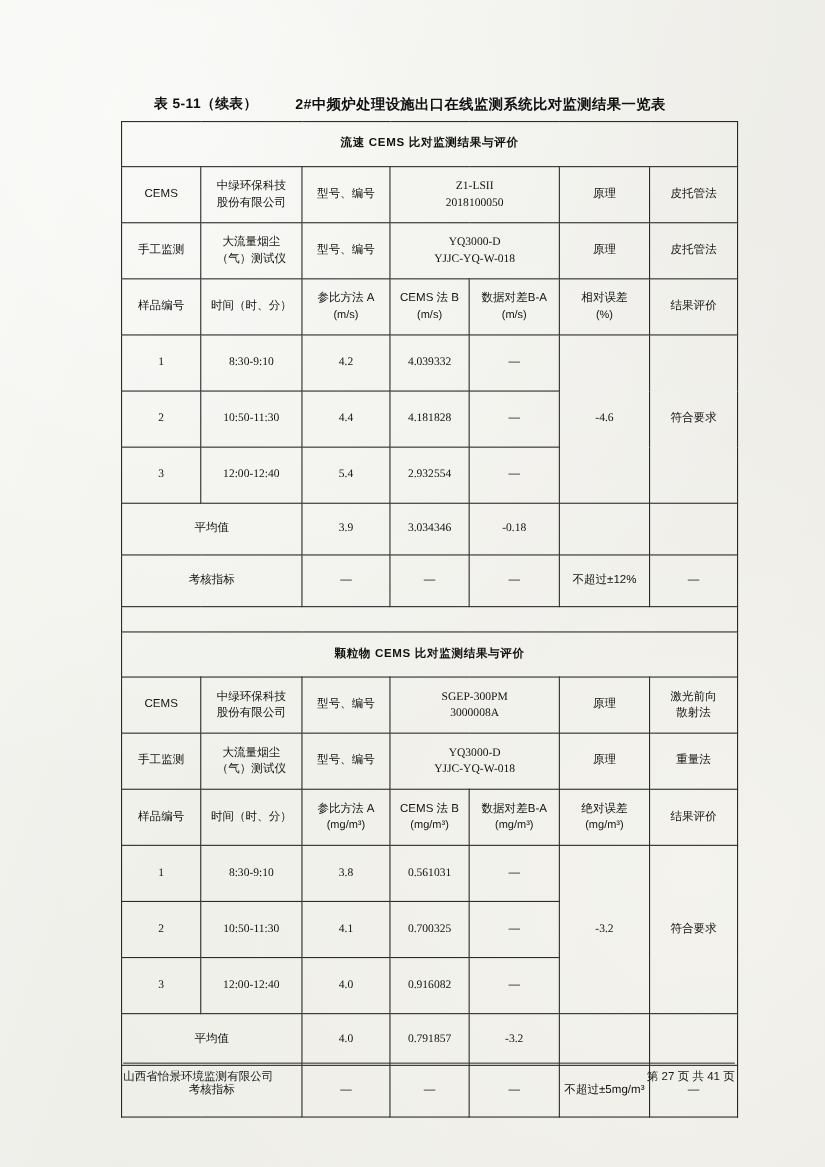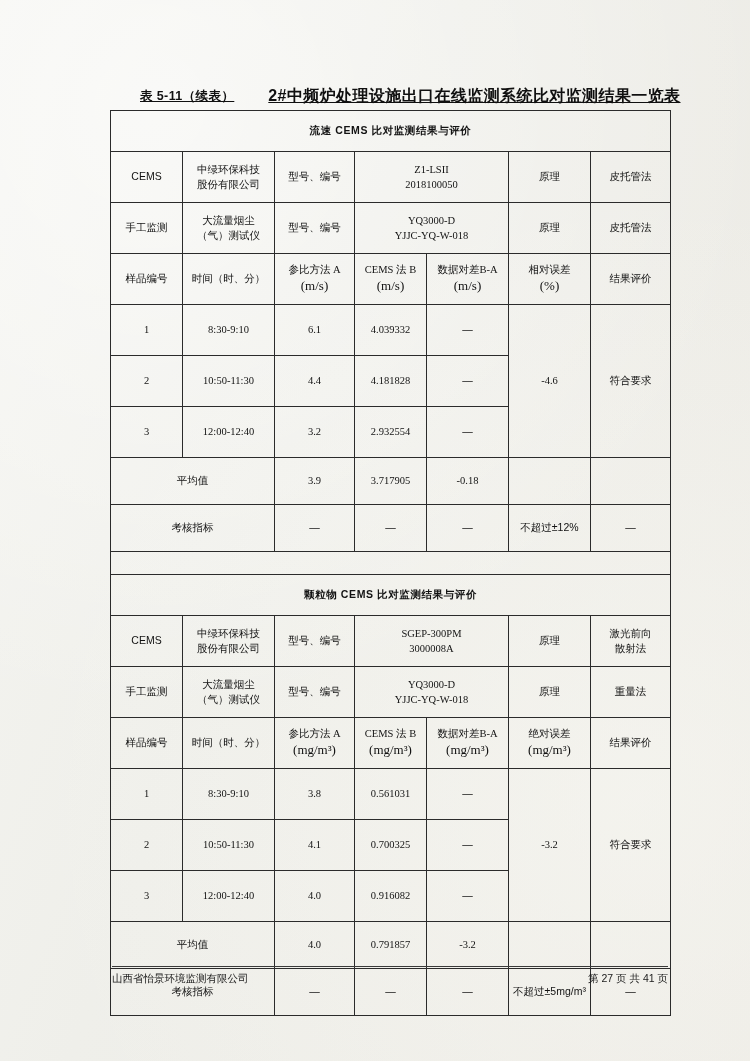--- a/index.html
+++ b/index.html
@@ -29,34 +29,33 @@
       radial-gradient(circle at 20% 10%, rgba(255,255,255,0.55), rgba(255,255,255,0) 55%),
       radial-gradient(circle at 85% 75%, rgba(250,250,245,0.5), rgba(255,255,255,0) 60%);
     pointer-events: none;
   }
   .doc-title-row {
     position: absolute;
     left: 140px;
     top: 86px;
     width: 500px;
     display: flex;
-    align-items: center;
+    align-items: flex-start;
     font-size: 12.5px;
     letter-spacing: 0.4px;
-    text-decoration: underline;
   }
   .doc-title-row .tbl-no {
     white-space: nowrap;
     font-weight: 600;
   }
   .doc-title-row .tbl-caption {
     margin-left: 34px;
     white-space: nowrap;
     font-weight: 700;
-    font-size: 16px;
+    font-size: 13px;
   }
   table.main {
     position: absolute;
     left: 110px;
     top: 110px;
     width: 560px;
     border-collapse: collapse;
     table-layout: fixed;
     background: transparent;
   }
@@ -70,24 +69,23 @@
     color: #121212;
   }
   .section-head td {
     font-size: 11.5px;
     font-weight: 700;
     height: 34px;
     letter-spacing: 0.6px;
   }
   .two-line {
     line-height: 1.35;
-    font-family: Liberation Serif, serif;
   }
   .small-unit {
-    font-size: 13px;
+    font-size: 10px;
   }
   .dash {
     font-size: 12px;
     letter-spacing: 0;
   }
   .row-h-40 td { height: 40px; }
   .row-h-44 td { height: 44px; }
   .gap-row td {
     border-left: 1px solid #2b2b2b;
     border-right: 1px solid #2b2b2b;
@@ -160,44 +158,44 @@
         <td>时间（时、分）</td>
         <td class="two-line">参比方法 A<br><span class="small-unit">(m/s)</span></td>
         <td class="two-line">CEMS 法 B<br><span class="small-unit">(m/s)</span></td>
         <td class="two-line">数据对差B-A<br><span class="small-unit">(m/s)</span></td>
         <td class="two-line">相对误差<br><span class="small-unit">(%)</span></td>
         <td>结果评价</td>
       </tr>
       <tr class="row-h-44">
         <td class="serif">1</td>
         <td class="serif">8:30-9:10</td>
-        <td class="serif">6.1</td>
+        <td class="serif">4.2</td>
         <td class="serif">4.039332</td>
         <td class="dash">—</td>
         <td rowspan="3" class="serif">-4.6</td>
         <td rowspan="3">符合要求</td>
       </tr>
       <tr class="row-h-44">
         <td class="serif">2</td>
         <td class="serif">10:50-11:30</td>
         <td class="serif">4.4</td>
         <td class="serif">4.181828</td>
         <td class="dash">—</td>
       </tr>
       <tr class="row-h-44">
         <td class="serif">3</td>
         <td class="serif">12:00-12:40</td>
-        <td class="serif">3.2</td>
+        <td class="serif">5.4</td>
         <td class="serif">2.932554</td>
         <td class="dash">—</td>
       </tr>
       <tr class="row-h-40">
         <td colspan="2">平均值</td>
         <td class="serif">3.9</td>
-        <td class="serif">3.717905</td>
+        <td class="serif">3.034346</td>
         <td class="serif">-0.18</td>
         <td></td>
         <td></td>
       </tr>
       <tr class="row-h-40">
         <td colspan="2">考核指标</td>
         <td class="dash">—</td>
         <td class="dash">—</td>
         <td class="dash">—</td>
         <td>不超过±12%</td>

